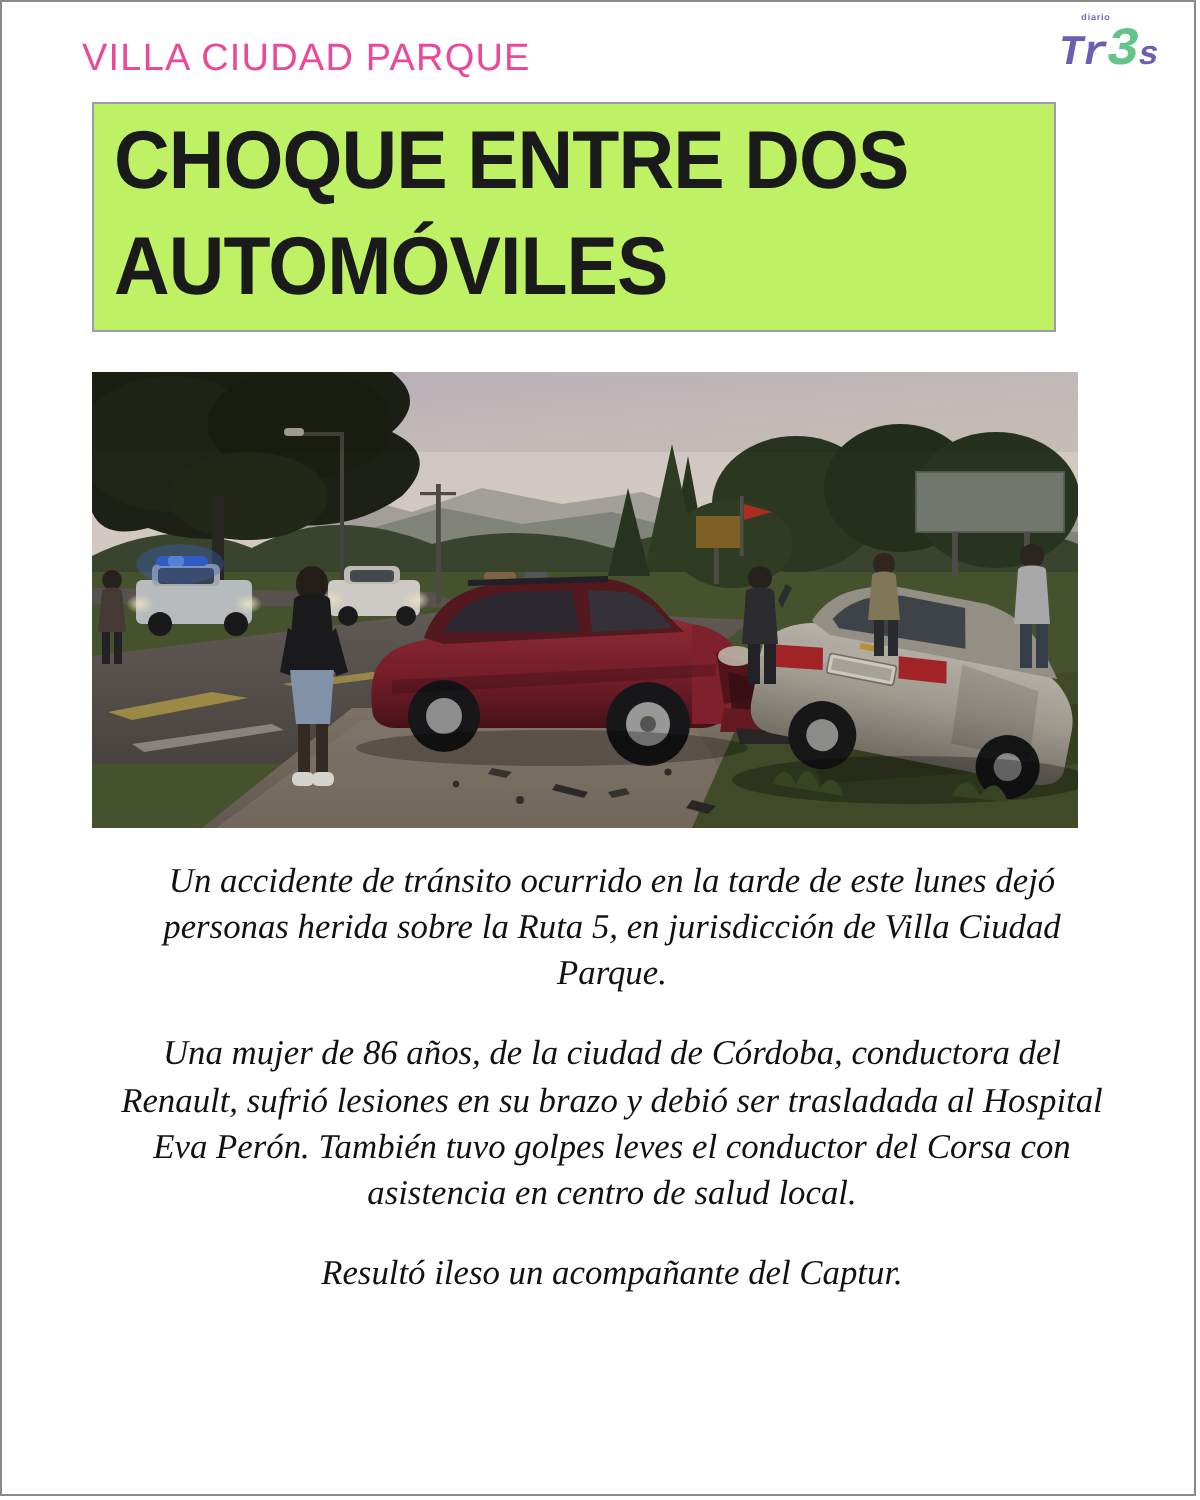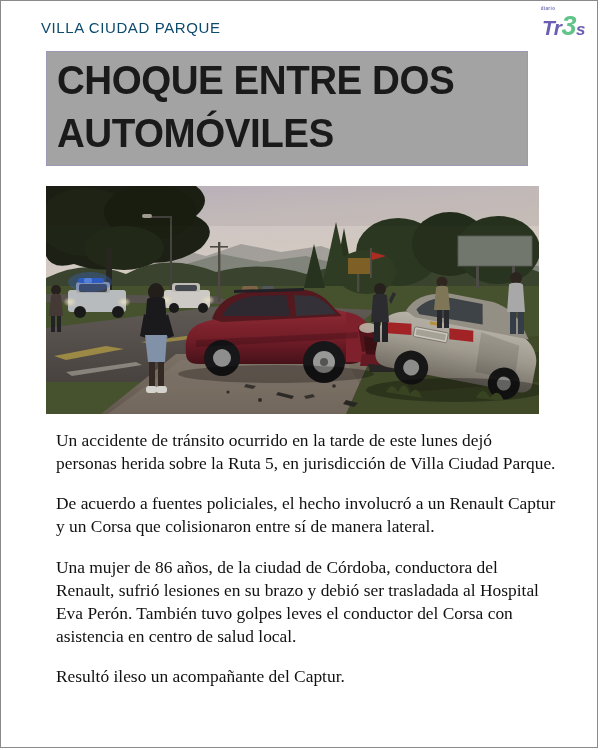--- a/index.html
+++ b/index.html
@@ -36,56 +36,55 @@
   .logo-kicker {
     font-family: "Liberation Sans", sans-serif;
     font-size: 4.5px;
     letter-spacing: 0.4px;
     color: #6f6fb5;
     font-weight: bold;
     margin-left: -12px;
     margin-bottom: 1px;
   }
   .logo-word {
-    font-family: Liberation Sans, sans-serif;
+    font-family: Liberation Mono, monospace;
     font-size: 21px;
     font-weight: bold;
     font-style: italic;
     letter-spacing: -0.5px;
     white-space: nowrap;
-    text-align: right;
   }
   .logo-tr { color: #6a5fb0; }
   .logo-three {
     color: #63c48a;
     font-size: 27px;
     font-weight: bold;
   }
   .logo-s { color: #6a5fb0; font-size: 17px; }
 
   
   .kicker {
     position: absolute;
     left: 40px;
     top: 18px;
     font-family: "Liberation Sans", sans-serif;
-    font-size: 15px;
+    font-size: 19px;
     letter-spacing: 0.6px;
-    color: #0c4a6e;
+    color: #ec4899;
     white-space: nowrap;
   }
 
   
   .headline-box {
     position: absolute;
     left: 45px;
     top: 50px;
     width: 482px;
     height: 115px;
-    background: #a3a3a3;
+    background: #bef264;
     border: 1px solid #9a9ab4;
     box-sizing: border-box;
   }
   .headline-text {
     position: absolute;
     left: 10px;
     top: 2px;
     right: 4px;
     font-family: "Liberation Sans", sans-serif;
     font-weight: bold;
@@ -116,21 +115,22 @@
     left: 55px;
     top: 428px;
     width: 500px;
   }
   .para {
     font-family: "Liberation Serif", serif;
     font-size: 17.4px;
     line-height: 1.33;
     color: #111111;
     margin: 0 0 17px 0;
-    text-align: left;
+    text-align: center;
+    font-style: italic;
   }
   .para:last-child { margin-bottom: 16px; }
 </style>
 </head>
 <body>
 
 <div class="page">
 
   <div class="logo">
     <div class="logo-kicker">diario</div>
@@ -361,18 +361,17 @@
       <path d="M300,214 l12,3 l-4,4 l-11,-3 Z" fill="#2b2925"></path>
       <circle cx="182" cy="206" r="1.6" fill="#35322c"></circle>
 
       <rect x="0" y="0" width="493" height="228" fill="#1a1410" opacity="0.12"></rect>
       <rect x="0" y="0" width="493" height="40" fill="#000" opacity="0.06"></rect>
     </svg>
   </div>
 
   <div class="article">
     <p class="para">Un accidente de tránsito ocurrido en la tarde de este lunes dejó personas herida sobre la Ruta 5,  en jurisdicción de Villa Ciudad Parque.</p>
-    <p class="para">De acuerdo a fuentes policiales, el hecho involucró a un Renault Captur y un Corsa que colisionaron entre sí de manera lateral.</p>
     <p class="para">Una mujer de 86 años, de la ciudad de Córdoba, conductora del Renault, sufrió lesiones en su brazo y debió ser trasladada al Hospital Eva Perón. También tuvo golpes leves el conductor del Corsa con asistencia en centro de salud local.</p>
     <p class="para">Resultó ileso un acompañante del Captur.</p>
   </div>
 
 </div>
 
 </body></html>

